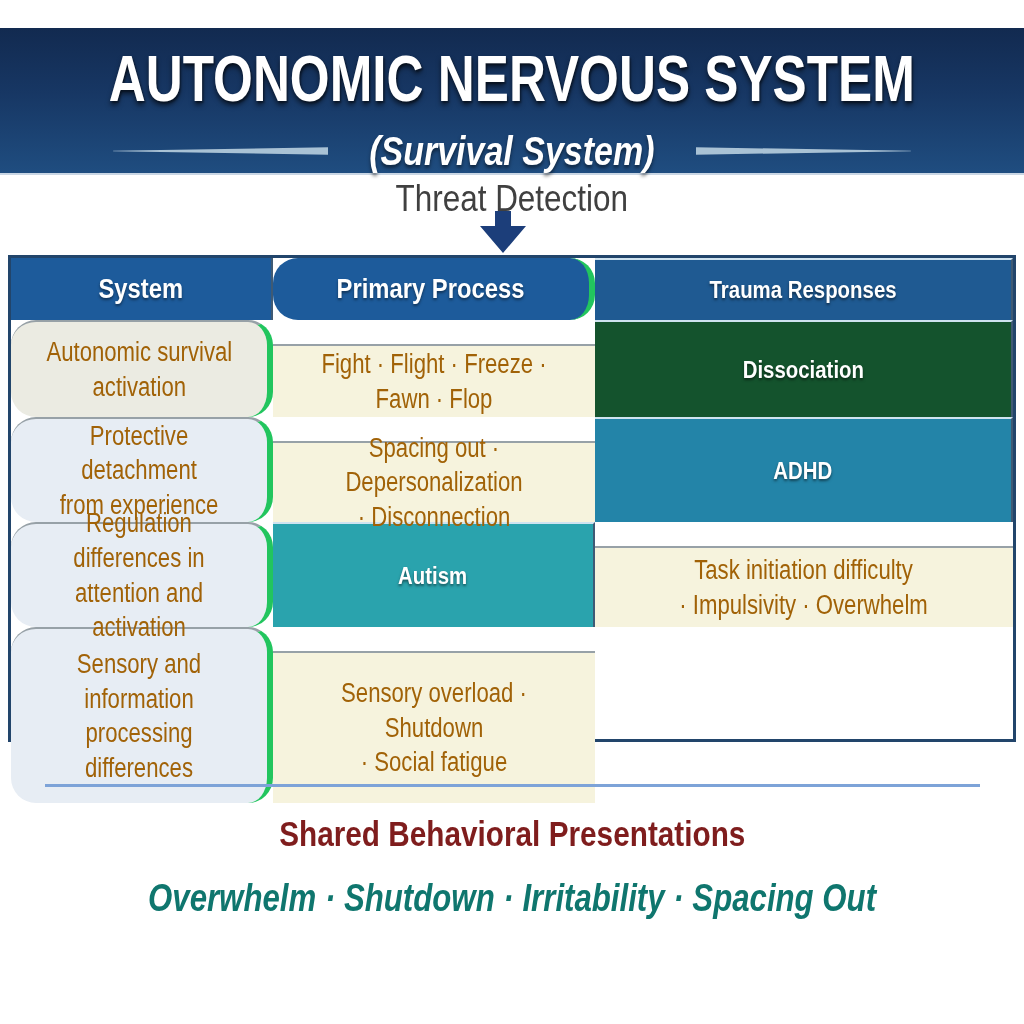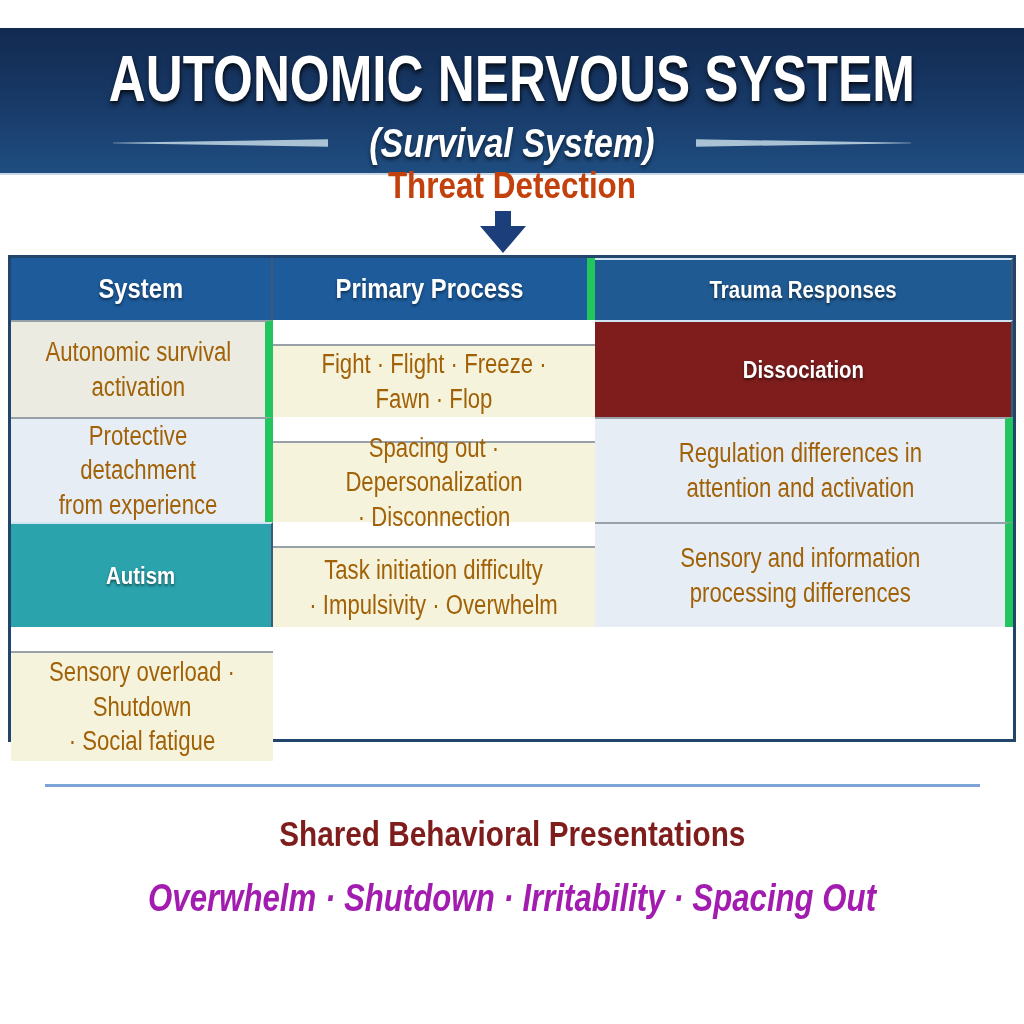--- a/index.html
+++ b/index.html
@@ -17,79 +17,79 @@
     border-bottom:2px solid #c9d6e4;
     margin-top:28px;
   }
   .main-title{
     position:absolute;top:14px;left:0;width:100%;text-align:center;
     font-size:64px;font-weight:700;color:#ffffff;letter-spacing:0px;
     text-shadow:0 4px 6px rgba(0,0,0,0.55),2px 2px 2px rgba(0,0,0,0.35);
   }
   .main-title .cond{transform:scaleX(0.80);}
   .subtitle-row{
-    position:absolute;top:92px;left:0;width:100%;height:46px;
+    position:absolute;top:100px;left:0;width:100%;height:46px;
     display:flex;align-items:center;justify-content:center;gap:16px;
   }
   .sub-rule{width:215px;height:8px;background:#b9cfdf;opacity:0.9;}
   .sub-rule.left{clip-path:polygon(0 46%,100% 4%,100% 96%,0 54%);}
   .sub-rule.right{clip-path:polygon(0 4%,100% 46%,100% 54%,0 96%);}
   .subtitle{
     font-size:40px;font-weight:700;font-style:italic;color:#ffffff;
     text-shadow:0 3px 4px rgba(0,0,0,0.5);
   }
   .subtitle .cond{transform:scaleX(0.85);}
 
   
   .threat{
-    position:absolute;top:165px;left:0;width:100%;text-align:center;
-    font-size:37px;font-weight:700;color:#c2410c;
+    position:absolute;top:178px;left:0;width:100%;text-align:center;
+    font-size:37px;font-weight:400;color:#404040;
   }
   .threat .cond{transform:scaleX(0.85);}
   .arrow-wrap{position:absolute;top:211px;left:474px;width:58px;height:42px;}
 
   
   .anstable{
     position:absolute;top:255px;left:8px;width:1008px;height:487px;
     box-sizing:border-box;border:3px solid #22456b;background:#ffffff;
     display:grid;grid-template-columns:262px 322px 1fr;
     grid-template-rows:62px 97px 105px 105px 1fr;
   }
   .c{display:flex;align-items:center;justify-content:center;box-sizing:border-box;
-     padding:2px 4px;}
+     padding:18px 4px;}
   .col-a{border-right:2px solid #3f5a74;}
-  .col-b{border-right:8px solid #22c55e;}
+  .col-b{border-right:6px solid #22c55e;border-radius:25px;}
   .hdr{background:#1d5b9b;color:#ffffff;font-size:28px;font-weight:700;
        text-shadow:0 2px 3px rgba(0,0,0,0.45);}
   .hdr .cond{transform:scaleX(0.85);}
   .sysc{color:#ffffff;font-size:24px;font-weight:700;
         text-shadow:0 2px 3px rgba(0,0,0,0.5);border-top:2px solid #cfe3f0;}
   .sysc .cond{transform:scaleX(0.85);}
   .bg-sys1{background:#1f5a92;}
-  .bg-sys2{background:#7f1d1d;}
+  .bg-sys2{background:#14532d;}
   .bg-sys3{background:#2384a8;}
   .bg-sys4{background:#2aa3ad;}
   .datac{color:#a16207;font-size:27px;font-weight:400;line-height:1.28;
          border-top:2px solid #97a1a7;align-items:center;}
   .datac .cond{transform:scaleX(0.82);}
   .bg-proc1{background:#ebebe2;}
   .bg-proc{background:#e7edf4;}
   .bg-pat{background:#f6f3dd;margin-top:24px;}
 
   
   .divider{position:absolute;top:784px;left:45px;width:935px;height:3px;
            background:#7da3d8;}
   .shared-heading{
     position:absolute;top:814px;left:0;width:100%;text-align:center;
     font-size:35px;font-weight:700;color:#7f1d1d;
   }
   .shared-heading .cond{transform:scaleX(0.85);}
   .shared-items{
     position:absolute;top:876px;left:0;width:100%;text-align:center;
-    font-size:39px;font-weight:700;font-style:italic;color:#a21caf;
+    font-size:39px;font-weight:700;font-style:italic;color:#0f766e;
   }
   .shared-items .cond{transform:scaleX(0.80);}
 </style>
 </head>
 <body>
 
 <div class="canvas">
 
   <div class="band">
     <div class="main-title">
@@ -138,20 +138,23 @@
     </div>
     <div class="c datac bg-proc col-b">
       <span class="cond">Protective detachment
 from experience</span>
     </div>
     <div class="c datac bg-pat">
       <span class="cond">Spacing out · Depersonalization
 · Disconnection</span>
     </div>
 
+    <div class="c sysc bg-sys3 col-a">
+      <span class="cond">ADHD</span>
+    </div>
     <div class="c datac bg-proc col-b">
       <span class="cond">Regulation differences in
 attention and activation</span>
     </div>
     <div class="c sysc bg-sys4 col-a">
       <span class="cond">Autism</span>
     </div>
 
     <div class="c datac bg-pat">
       <span class="cond">Task initiation difficulty

